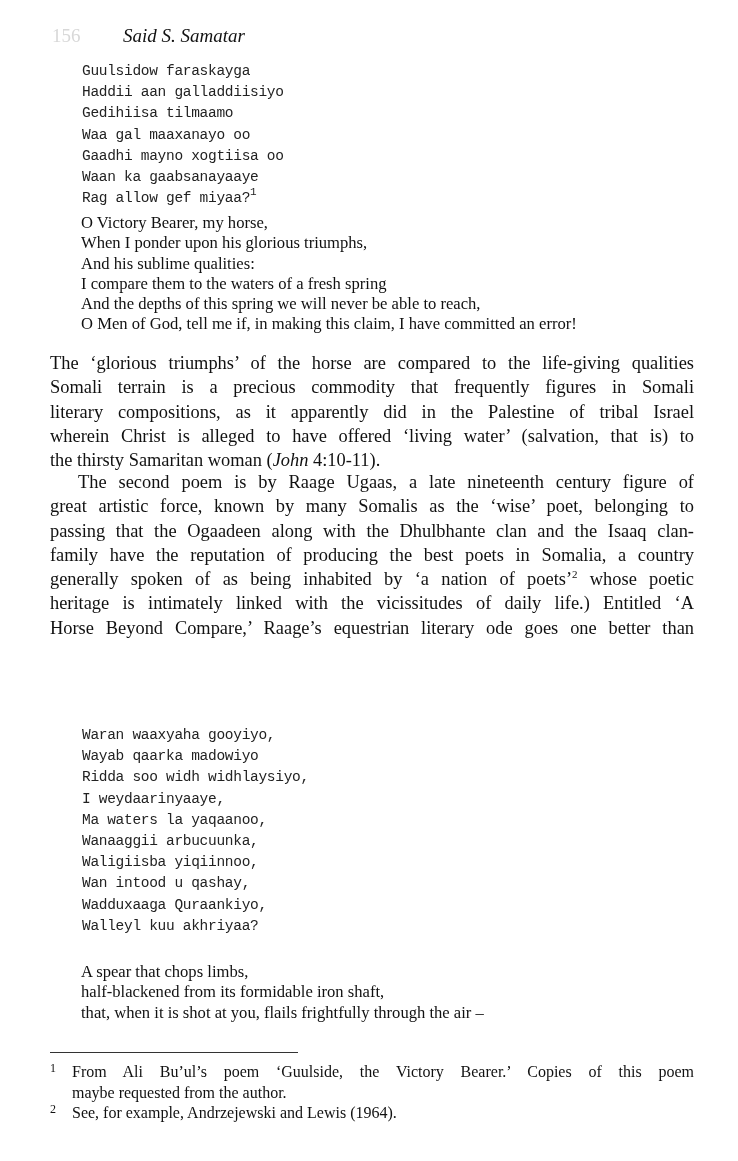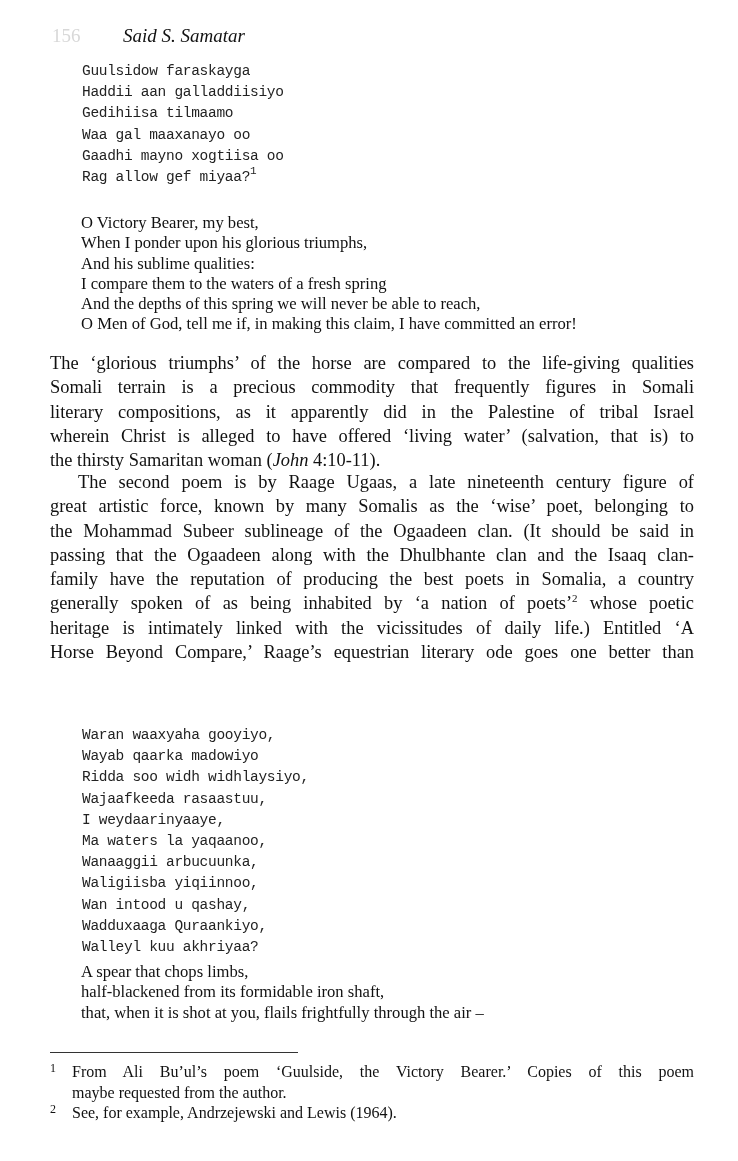--- a/index.html
+++ b/index.html
@@ -34,56 +34,55 @@
     <span class="page-num">156</span>
     <span class="running-head">Said S. Samatar</span>
   </div>
 
   <div class="mono-block" style="top:61px;">
     <div>Guulsidow faraskayga</div>
     <div>Haddii aan galladdiisiyo</div>
     <div>Gedihiisa tilmaamo</div>
     <div>Waa gal maaxanayo oo</div>
     <div>Gaadhi mayno xogtiisa oo</div>
+    <div>Waan ka gaabsanayaaye</div>
     <div><span>Rag allow gef miyaa?</span><sup>1</sup></div>
   </div>
 
   <div class="trans-block" style="top:213px;">
-    <div>O Victory Bearer, my best,</div>
+    <div>O Victory Bearer, my horse,</div>
     <div>When I ponder upon his glorious triumphs,</div>
     <div>And his sublime qualities:</div>
     <div>I compare them to the waters of a fresh spring</div>
     <div>And the depths of this spring we will never be able to reach,</div>
     <div>O Men of God, tell me if, in making this claim, I have committed an error!</div>
   </div>
 
   <div class="para" style="top:351px;">
     <div>The ‘glorious triumphs’ of the horse are compared to the life-giving qualities</div>
     <div>Somali terrain is a precious commodity that frequently figures in Somali</div>
     <div>literary compositions, as it apparently did in the Palestine of tribal Israel</div>
     <div>wherein Christ is alleged to have offered ‘living water’ (salvation, that is) to</div>
     <div class="last"><span>the thirsty Samaritan woman (</span><i>John</i><span> 4:10-11).</span></div>
   </div>
 
   <div class="para" style="top:470px;">
     <div class="indent">The second poem is by Raage Ugaas, a late nineteenth century figure of</div>
     <div>great artistic force, known by many Somalis as the ‘wise’ poet, belonging to</div>
-    <div>the Mohammad Subeer sublineage of the Ogaadeen clan.  (It should be said in</div>
     <div>passing that the Ogaadeen along with the Dhulbhante clan and the Isaaq clan-</div>
     <div>family have the reputation of producing the best poets in Somalia, a country</div>
     <div><span>generally spoken of as being inhabited by ‘a nation of poets’</span><sup>2</sup><span> whose poetic</span></div>
     <div>heritage is intimately linked with the vicissitudes of daily life.)  Entitled ‘A</div>
     <div>Horse Beyond Compare,’ Raage’s equestrian literary ode goes one better than</div>
   </div>
 
   <div class="mono-block" style="top:725px;">
     <div>Waran waaxyaha gooyiyo,</div>
     <div>Wayab qaarka madowiyo</div>
     <div>Ridda soo widh widhlaysiyo,</div>
-    <div>Wajaafkeeda rasaastuu,</div>
     <div>I weydaarinyaaye,</div>
     <div>Ma waters la yaqaanoo,</div>
     <div>Wanaaggii arbucuunka,</div>
     <div>Waligiisba yiqiinnoo,</div>
     <div>Wan intood u qashay,</div>
     <div>Wadduxaaga Quraankiyo,</div>
     <div>Walleyl kuu akhriyaa?</div>
   </div>
 
   <div class="trans-block" style="top:962px;">

